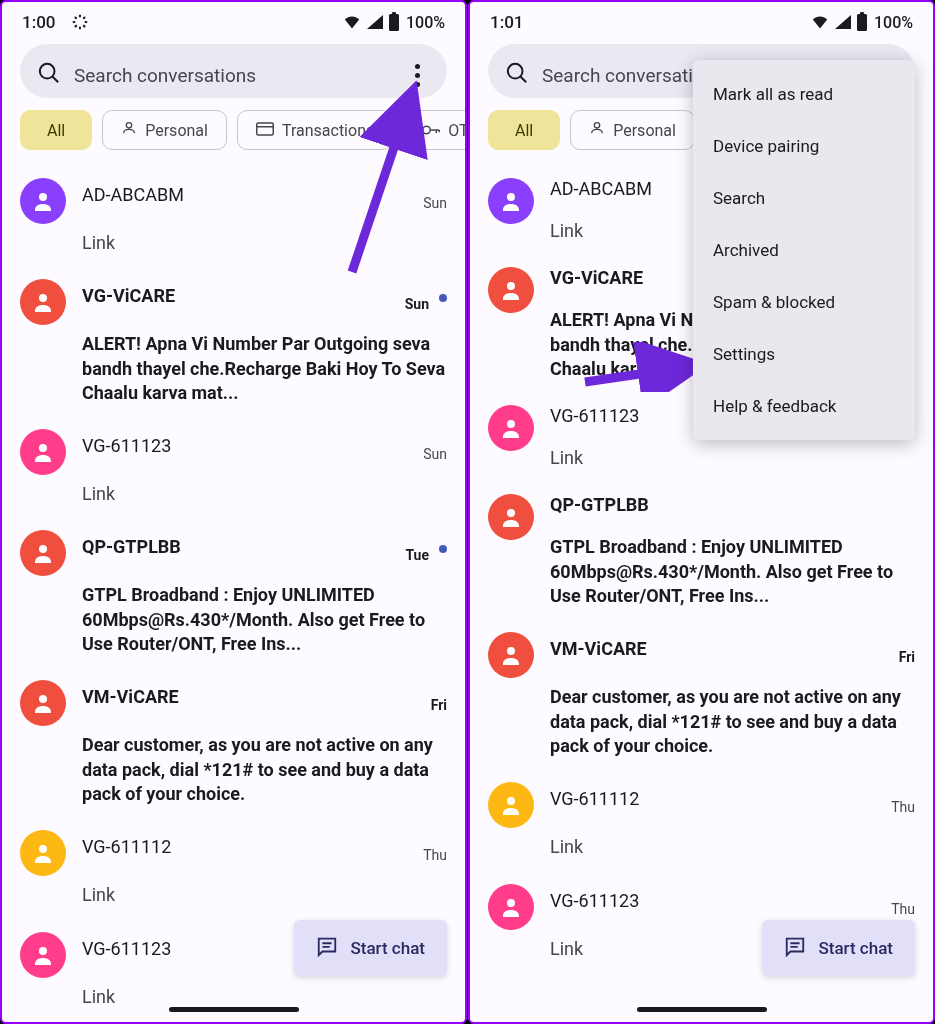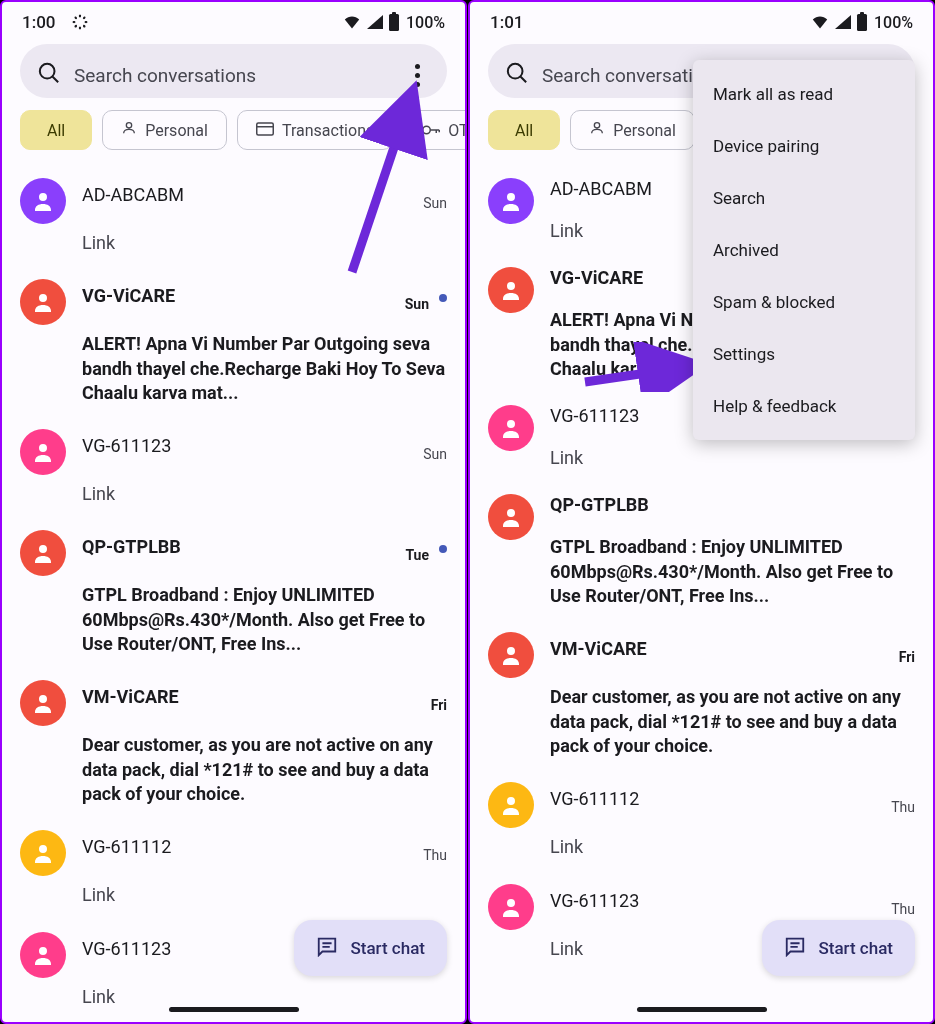--- a/index.html
+++ b/index.html
@@ -96,21 +96,21 @@
     width:8px; height:8px; background:#4459b8; border-radius:50%;
     margin-left:10px; margin-top:4px;
   }
   .convo-preview { font-size:18px; color:#46464f; margin-top:20px; line-height:1.35; }
   .convo-preview.bold { font-weight:700; color:#1b1b1f; }
 
   .fab {
     position:absolute;
     right:18px; bottom:46px;
     background:#e2dff8;
-    border-radius:18px;
+    border-radius:6px;
     height:56px;
     padding: 0 22px;
     display:flex; align-items:center; gap:12px;
     font-size:17px; color:#2a2a63; font-weight:500;
     box-shadow: 0 2px 6px rgba(0,0,0,0.15);
   }
 
   .home-indicator {
     position:absolute;
     bottom:10px; left:50%; transform:translateX(-50%);

